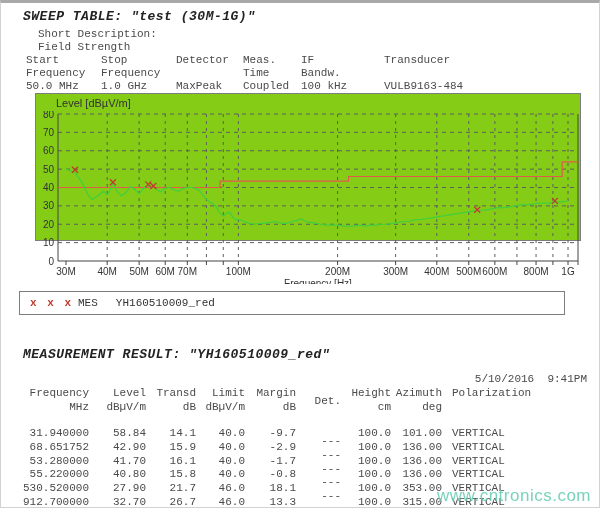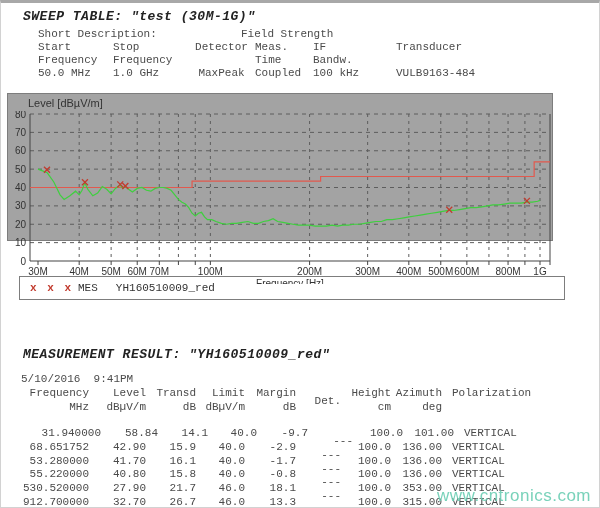--- a/index.html
+++ b/index.html
@@ -12,54 +12,54 @@
     color:#3a3a3a;
   }
   .report-title{
     font-family:"Liberation Mono","DejaVu Sans Mono",monospace;
     font-size:13px;font-weight:bold;font-style:italic;color:#222;
     margin:0 0 0 22px;letter-spacing:.5px;
   }
   .mono{font-size:11px;line-height:13px;color:#4a4a4a;}
   
   .sweep{position:absolute;left:0;top:6px;width:100%;}
-  .desc-row{margin:4px 0 0 37px;display:flex;}
+  .desc-row{margin:4px 0 0 37px;display:flex;flex-direction:column;}
   .desc-row .lbl{width:203px;}
-  .sweep-grid{margin:0 0 0 37px;display:flex;}
+  .sweep-grid{margin:0 0 0 25px;display:flex;}
   .sweep-col{display:flex;flex-direction:column;}
   .sweep-col .h1,.sweep-col .h2,.sweep-col .val{white-space:pre;min-height:13px;}
   
   .chart-box{
-    position:absolute;left:6px;top:90px;width:546px;height:148px;
-    border:1px solid #7d7d7d;box-sizing:border-box;background:#a3a3a3;
+    position:absolute;left:34px;top:90px;width:546px;height:148px;
+    border:1px solid #7d7d7d;box-sizing:border-box;background:#84cc16;
   }
   .chart-title{
     font-family:"Liberation Sans","DejaVu Sans",sans-serif;
     font-size:11px;color:#333;padding:3px 0 0 20px;
   }
   .chart-box svg{position:absolute;left:0;top:17px;}
   .legend-box{
-    position:absolute;left:18px;top:273px;width:546px;height:24px;
+    position:absolute;left:18px;top:288px;width:546px;height:24px;
     border:1px solid #7d7d7d;box-sizing:border-box;display:flex;align-items:center;
     padding-left:10px;font-size:10px;
   }
   .legend-markers{color:#c23b2e;font-weight:bold;letter-spacing:2px;}
   .legend-label{color:#333;margin-left:5px;}
   .legend-name{color:#333;margin-left:18px;}
   
   .meas{position:absolute;left:0;top:344px;width:100%;}
-  .meas-date{margin:11px 12px 0 20px;white-space:pre;}
+  .meas-date{margin:11px 12px 0 20px;white-space:pre;text-align:right;}
   .mtable{margin-top:1px;}
   .mrow{white-space:pre;display:flex;}
   .mrow span{display:inline-block;text-align:right;white-space:pre;}
   .mrow .c0{width:88px;} .mrow .c1{width:57px;} .mrow .c2{width:50px;}
   .mrow .c3{width:49px;} .mrow .c4{width:51px;} .mrow .c5{width:45px;margin-top:8px;}
   .mrow .c6{width:50px;} .mrow .c7{width:51px;}
   .mrow .c8{width:120px;text-align:left;padding-left:10px;}
-  .mrow.first-data{margin-top:13px;padding-left:12px;}
+  .mrow.first-data{margin-top:13px;}
   .mrow{height:13.7px;}
   .watermark{
     position:absolute;right:8px;bottom:1px;
     font-family:"Liberation Sans","DejaVu Sans",sans-serif;
     font-size:17px;color:rgba(106,205,178,0.9);letter-spacing:.5px;
   }
 </style>
 </head>
 <body>
 
@@ -75,21 +75,21 @@
         <div class="sweep-col" style="width: 75px;">
           <div class="h1">Start</div>
           <div class="h2">Frequency</div>
           <div class="val">50.0 MHz</div>
         </div>
         <div class="sweep-col" style="width: 75px;">
           <div class="h1">Stop</div>
           <div class="h2">Frequency</div>
           <div class="val">1.0 GHz</div>
         </div>
-        <div class="sweep-col" style="width: 67px; align-items: center;">
+        <div class="sweep-col" style="width: 67px;">
           <div class="h1">Detector</div>
           <div class="h2"></div>
           <div class="val">MaxPeak</div>
         </div>
         <div class="sweep-col" style="width: 58px;">
           <div class="h1">Meas.</div>
           <div class="h2">Time</div>
           <div class="val">Coupled</div>
         </div>
         <div class="sweep-col" style="width: 83px;">

